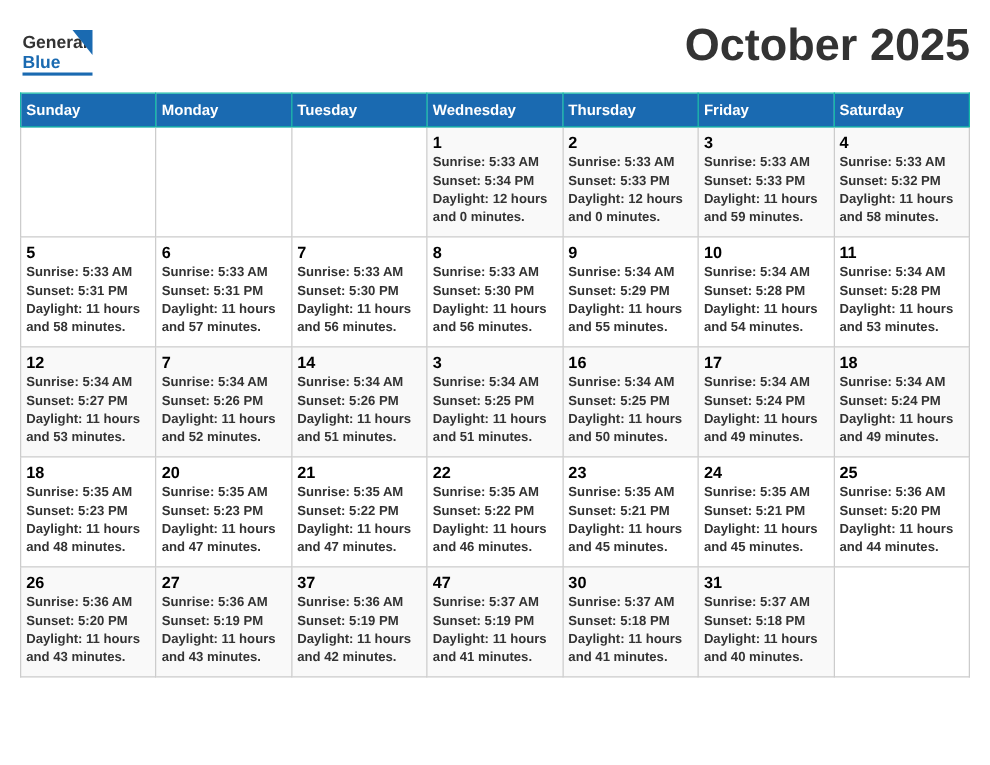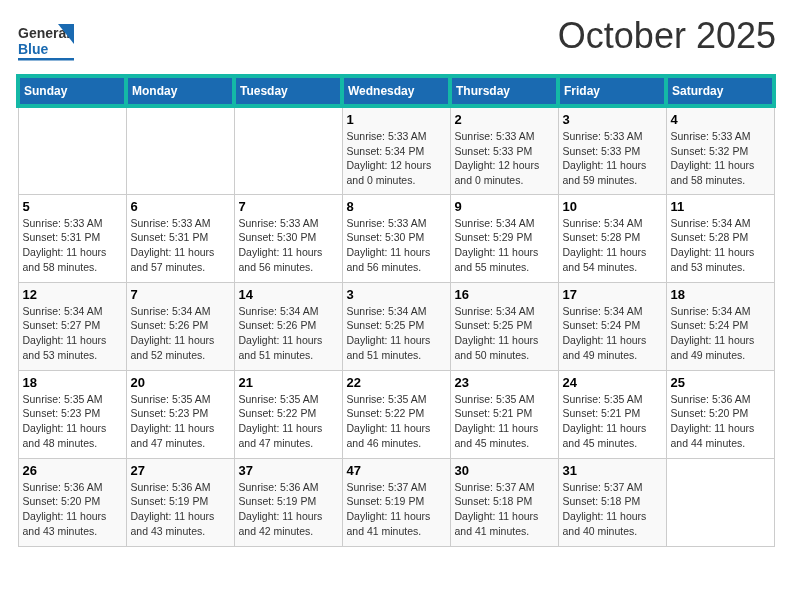--- a/index.html
+++ b/index.html
@@ -14,41 +14,41 @@
       display: flex;
       align-items: flex-start;
       justify-content: space-between;
       margin-bottom: 8px;
     }
     .title-block {
       text-align: right;
     }
     .month-title {
       font-size: 36px;
-      font-weight: normal;
+      font-weight: bold;
       color: #333;
       line-height: 1.1;
     }
     .location-title {
       font-size: 15px;
       color: #555;
       margin-top: 2px;
     }
     table {
       width: 100%;
       border-collapse: collapse;
       font-size: 11px;
     }
     thead tr th {
       background: #1a6ab1;
       color: #fff;
       padding: 6px 4px;
       text-align: left;
       font-size: 12px;
-      border: 4px solid #14b8a6;
+      border: 1px solid #14b8a6;
     }
     tbody tr td {
       border: 1px solid #ccc;
       vertical-align: top;
       padding: 4px 4px;
       height: 88px;
       width: 107px;
       background: #fff;
     }
     tbody tr:nth-child(odd) td { background: #f9f9f9; }
@@ -56,20 +56,21 @@
     .day-num {
       font-weight: bold;
       font-size: 13px;
       margin-bottom: 2px;
       display: block;
     }
     .day-info {
       font-size: 10.5px;
       color: #333;
       line-height: 1.4;
+      font-weight: bold;
     }
     .empty { background: #fff !important; }
 
     
     .logo-container {
       display: flex;
       align-items: center;
     }
   </style>
 </head>

